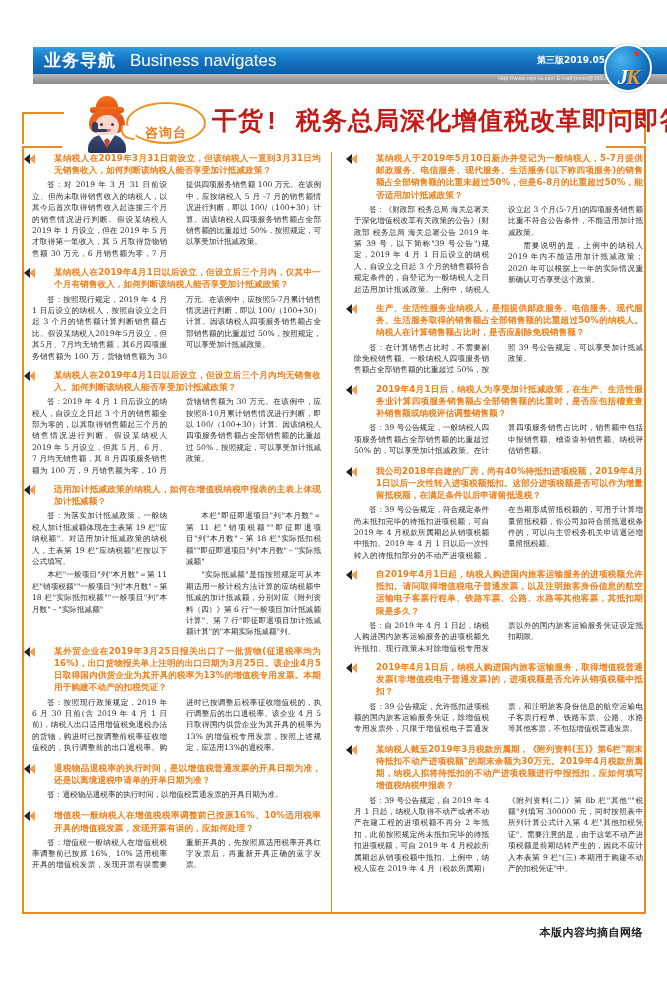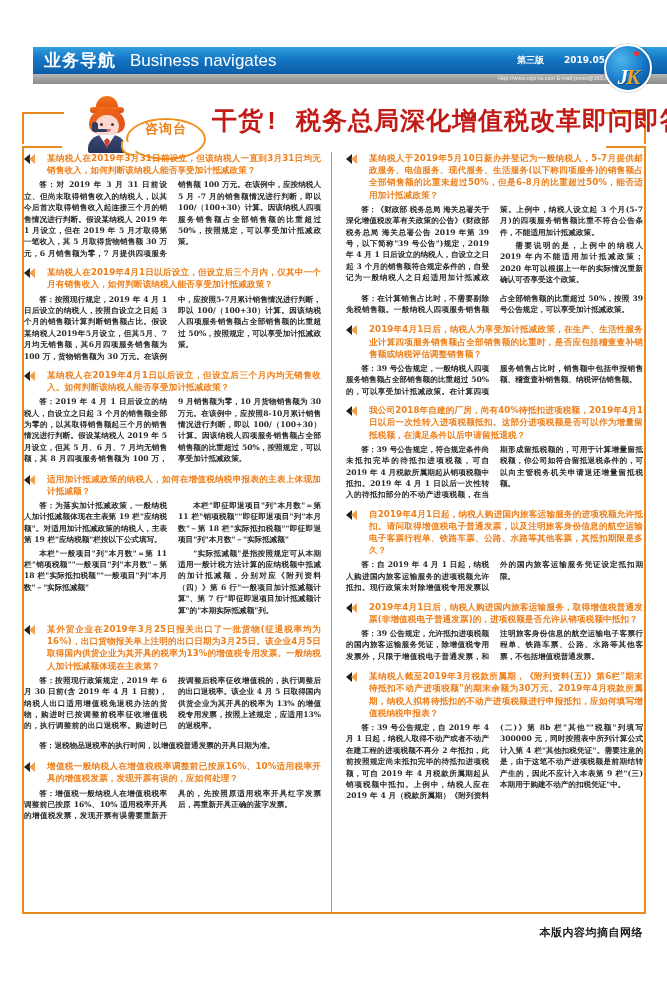--- a/index.html
+++ b/index.html
@@ -25,21 +25,21 @@
     margin-left:11px;font-family:"DejaVu Sans","Liberation Sans",sans-serif;
   }
   .mh-en{
     color:#ffffff;font-size:17px;margin-left:14px;letter-spacing:0px;
     font-family:"Liberation Sans",sans-serif;
   }
   .mh-right{
     margin-left:auto;margin-right:46px;color:#ffffff;
     font-size:9px;font-weight:bold;white-space:nowrap;
   }
-  .mh-right .edition{margin-right:20px;}
+  .mh-right .edition{margin-right:0;}
   .mh-bar{
     position:absolute;left:33px;top:74px;width:634px;height:10px;
     background:linear-gradient(180deg,#b9b9b9 0%,#9a9a9a 60%,#8d8d8d 100%);
   }
   .mh-url{
     position:absolute;right:52px;top:75px;
     color:#f2f2f2;font-size:5.2px;letter-spacing:.2px;white-space:nowrap;
     font-family:"Liberation Sans",sans-serif;
   }
   .mh-logo{
@@ -79,23 +79,23 @@
   .m-mic{position:absolute;left:10px;top:26px;width:6px;height:10px;border-radius:3px;
     background:#2f3d63;}
   .m-mic2{position:absolute;left:14px;top:33px;width:11px;height:3px;border-radius:2px;background:#2f3d63;}
   .m-body{position:absolute;left:6px;top:39px;width:38px;height:18px;
     background:linear-gradient(180deg,#3a4a77 0%,#27345a 100%);border-radius:14px 14px 2px 2px;}
   .m-collar{position:absolute;left:17px;top:39px;width:16px;height:12px;background:#ffffff;
     clip-path:polygon(0 0,100% 0,50% 100%);}
   .m-tie{position:absolute;left:22px;top:42px;width:6px;height:11px;background:#d4402f;
     clip-path:polygon(50% 0,100% 25%,50% 100%,0 25%);}
   .bubble{
-    position:absolute;left:104px;top:20px;width:76px;height:38px;
+    position:absolute;left:104px;top:4px;width:76px;height:38px;
     border:2px solid #f0901f;border-radius:50%;
-    display:flex;align-items:flex-start;justify-content:center;background:#ffffff;
+    display:flex;align-items:flex-end;justify-content:center;background:#ffffff;
   }
   .bubble span{color:#ef7f1a;font-size:13px;font-weight:bold;letter-spacing:1px;}
   .bubble:after{
     content:"";position:absolute;left:-8px;top:22px;width:14px;height:11px;
     border-left:2px solid #f0901f;border-bottom:2px solid #f0901f;
     border-radius:0 0 0 10px;background:#fff;transform:rotate(12deg);
   }
   .headline{
     position:absolute;left:190px;top:6px;width:430px;
     color:#c21a17;font-size:25px;font-weight:bold;letter-spacing:1px;
@@ -117,42 +117,42 @@
   .cols{
     position:absolute;left:24px;top:152px;width:620px;height:760px;
     display:flex;gap:14px;
     overflow:hidden;
   }
   .col{width:297px;position:relative;}
   .col.left{padding-right:10px;border-right:1px solid #e98a1e;}
   
   .qa{margin-bottom:7px;}
   .q{
-    display:flex;align-items:flex-start;gap:12px;margin-bottom:3px;
+    display:flex;align-items:flex-start;gap:19px;margin-bottom:3px;
   }
   .q-ic{
     flex:0 0 auto;margin-top:2px;width:11px;height:11px;position:relative;
   }
   .q-ic .a1{position:absolute;left:0;top:0;width:0;height:0;
     border-top:5.5px solid transparent;border-bottom:5.5px solid transparent;
     border-right:6px solid #231f20;}
   .q-ic .a2{position:absolute;left:5px;top:0;width:0;height:0;
     border-top:5.5px solid transparent;border-bottom:5.5px solid transparent;
     border-right:6px solid #f0a04b;}
   .q-txt{
     color:#ef7f1a;font-size:8.6px;font-weight:bold;line-height:1.42;
     letter-spacing:.1px;text-align:justify;
   }
   .a-body{
     column-count:2;column-gap:11px;
     font-size:7.6px;line-height:1.5;color:#2b2b2b;text-align:justify;
     font-family:"DejaVu Serif","Liberation Serif",serif;
     text-justify:inter-ideograph;
   }
-  .a-body p{margin:0 0 2px 0;text-indent:2em;font-weight:bold;}
+  .a-body p{margin:0 0 2px 8px;text-indent:2em;}
   .a-single{
     column-count:1;
   }
   
   .footer{
     position:absolute;right:24px;top:925px;
     font-size:11px;font-weight:bold;color:#1a1a1a;letter-spacing:.5px;
   }
 </style>
 </head>
@@ -256,27 +256,34 @@
             <p>本栏"即征即退项目"列"本月数"＝第 11 栏"销项税额""即征即退项目"列"本月数"－第 18 栏"实际抵扣税额""即征即退项目"列"本月数"－"实际抵减额"</p>
             <p>"实际抵减额"是指按照规定可从本期适用一般计税方法计算的应纳税额中抵减的加计抵减额，分别对应《附列资料（四）》第 6 行"一般项目加计抵减额计算"、第 7 行"即征即退项目加计抵减额计算"的"本期实际抵减额"列。</p>
           </div>
         </div>
         <div class="qa">
           <div class="q">
             <span class="q-ic">
               <span class="a1"></span>
               <span class="a2"></span>
             </span>
-            <div class="q-txt">某外贸企业在2019年3月25日报关出口了一批货物(征退税率均为16%)，出口货物报关单上注明的出口日期为3月25日。该企业4月5日取得国内供货企业为其开具的税率为13%的增值税专用发票。一般纳税人加计抵减额体现在主表第？</div>
+            <div class="q-txt">某外贸企业在2019年3月25日报关出口了一批货物(征退税率均为16%)，出口货物报关单上注明的出口日期为3月25日。该企业4月5日取得国内供货企业为其开具的税率为13%的增值税专用发票。本期用于购建不动产的扣税凭证？</div>
           </div>
           <div class="a-body">
             <p>答：按照现行政策规定，2019 年 6 月 30 日前(含 2019 年 4 月 1 日前)，纳税人出口适用增值税免退税办法的货物，购进时已按调整前税率征收增值税的，执行调整前的出口退税率。购进时已按调整后税率征收增值税的，执行调整后的出口退税率。该企业 4 月 5 日取得国内供货企业为其开具的税率为 13% 的增值税专用发票，按照上述规定，应适用13%的退税率。</p>
           </div>
         </div>
         <div class="qa">
+          <div class="q">
+            <span class="q-ic">
+              <span class="a1"></span>
+              <span class="a2"></span>
+            </span>
+            <div class="q-txt">退税物品退税率的执行时间，是以增值税普通发票的开具日期为准，还是以离境退税申请单的开单日期为准？</div>
+          </div>
           <div class="a-body a-single">
             <p>答：退税物品退税率的执行时间，以增值税普通发票的开具日期为准。</p>
           </div>
         </div>
         <div class="qa">
           <div class="q">
             <span class="q-ic">
               <span class="a1"></span>
               <span class="a2"></span>
             </span>
@@ -295,20 +302,27 @@
               <span class="a2"></span>
             </span>
             <div class="q-txt">某纳税人于2019年5月10日新办并登记为一般纳税人，5-7月提供邮政服务、电信服务、现代服务、生活服务(以下称四项服务)的销售额占全部销售额的比重未超过50%，但是6-8月的比重超过50%，能否适用加计抵减政策？</div>
           </div>
           <div class="a-body">
             <p>答：《财政部 税务总局 海关总署关于深化增值税改革有关政策的公告》(财政部 税务总局 海关总署公告 2019 年第 39 号，以下简称"39 号公告")规定，2019 年 4 月 1 日后设立的纳税人，自设立之日起 3 个月的销售额符合规定条件的，自登记为一般纳税人之日起适用加计抵减政策。上例中，纳税人设立起 3 个月(5-7月)的四项服务销售额比重不符合公告条件，不能适用加计抵减政策。</p>
             <p>需要说明的是，上例中的纳税人 2019 年内不能适用加计抵减政策；2020 年可以根据上一年的实际情况重新确认可否享受这个政策。</p>
           </div>
         </div>
         <div class="qa">
+          <div class="q">
+            <span class="q-ic">
+              <span class="a1"></span>
+              <span class="a2"></span>
+            </span>
+            <div class="q-txt">生产、生活性服务业纳税人，是指提供邮政服务、电信服务、现代服务、生活服务取得的销售额占全部销售额的比重超过50%的纳税人。纳税人在计算销售额占比时，是否应剔除免税销售额？</div>
+          </div>
           <div class="a-body">
             <p>答：在计算销售占比时，不需要剔除免税销售额。一般纳税人四项服务销售额占全部销售额的比重超过 50%，按照 39 号公告规定，可以享受加计抵减政策。</p>
           </div>
         </div>
         <div class="qa">
           <div class="q">
             <span class="q-ic">
               <span class="a1"></span>
               <span class="a2"></span>
             </span>

